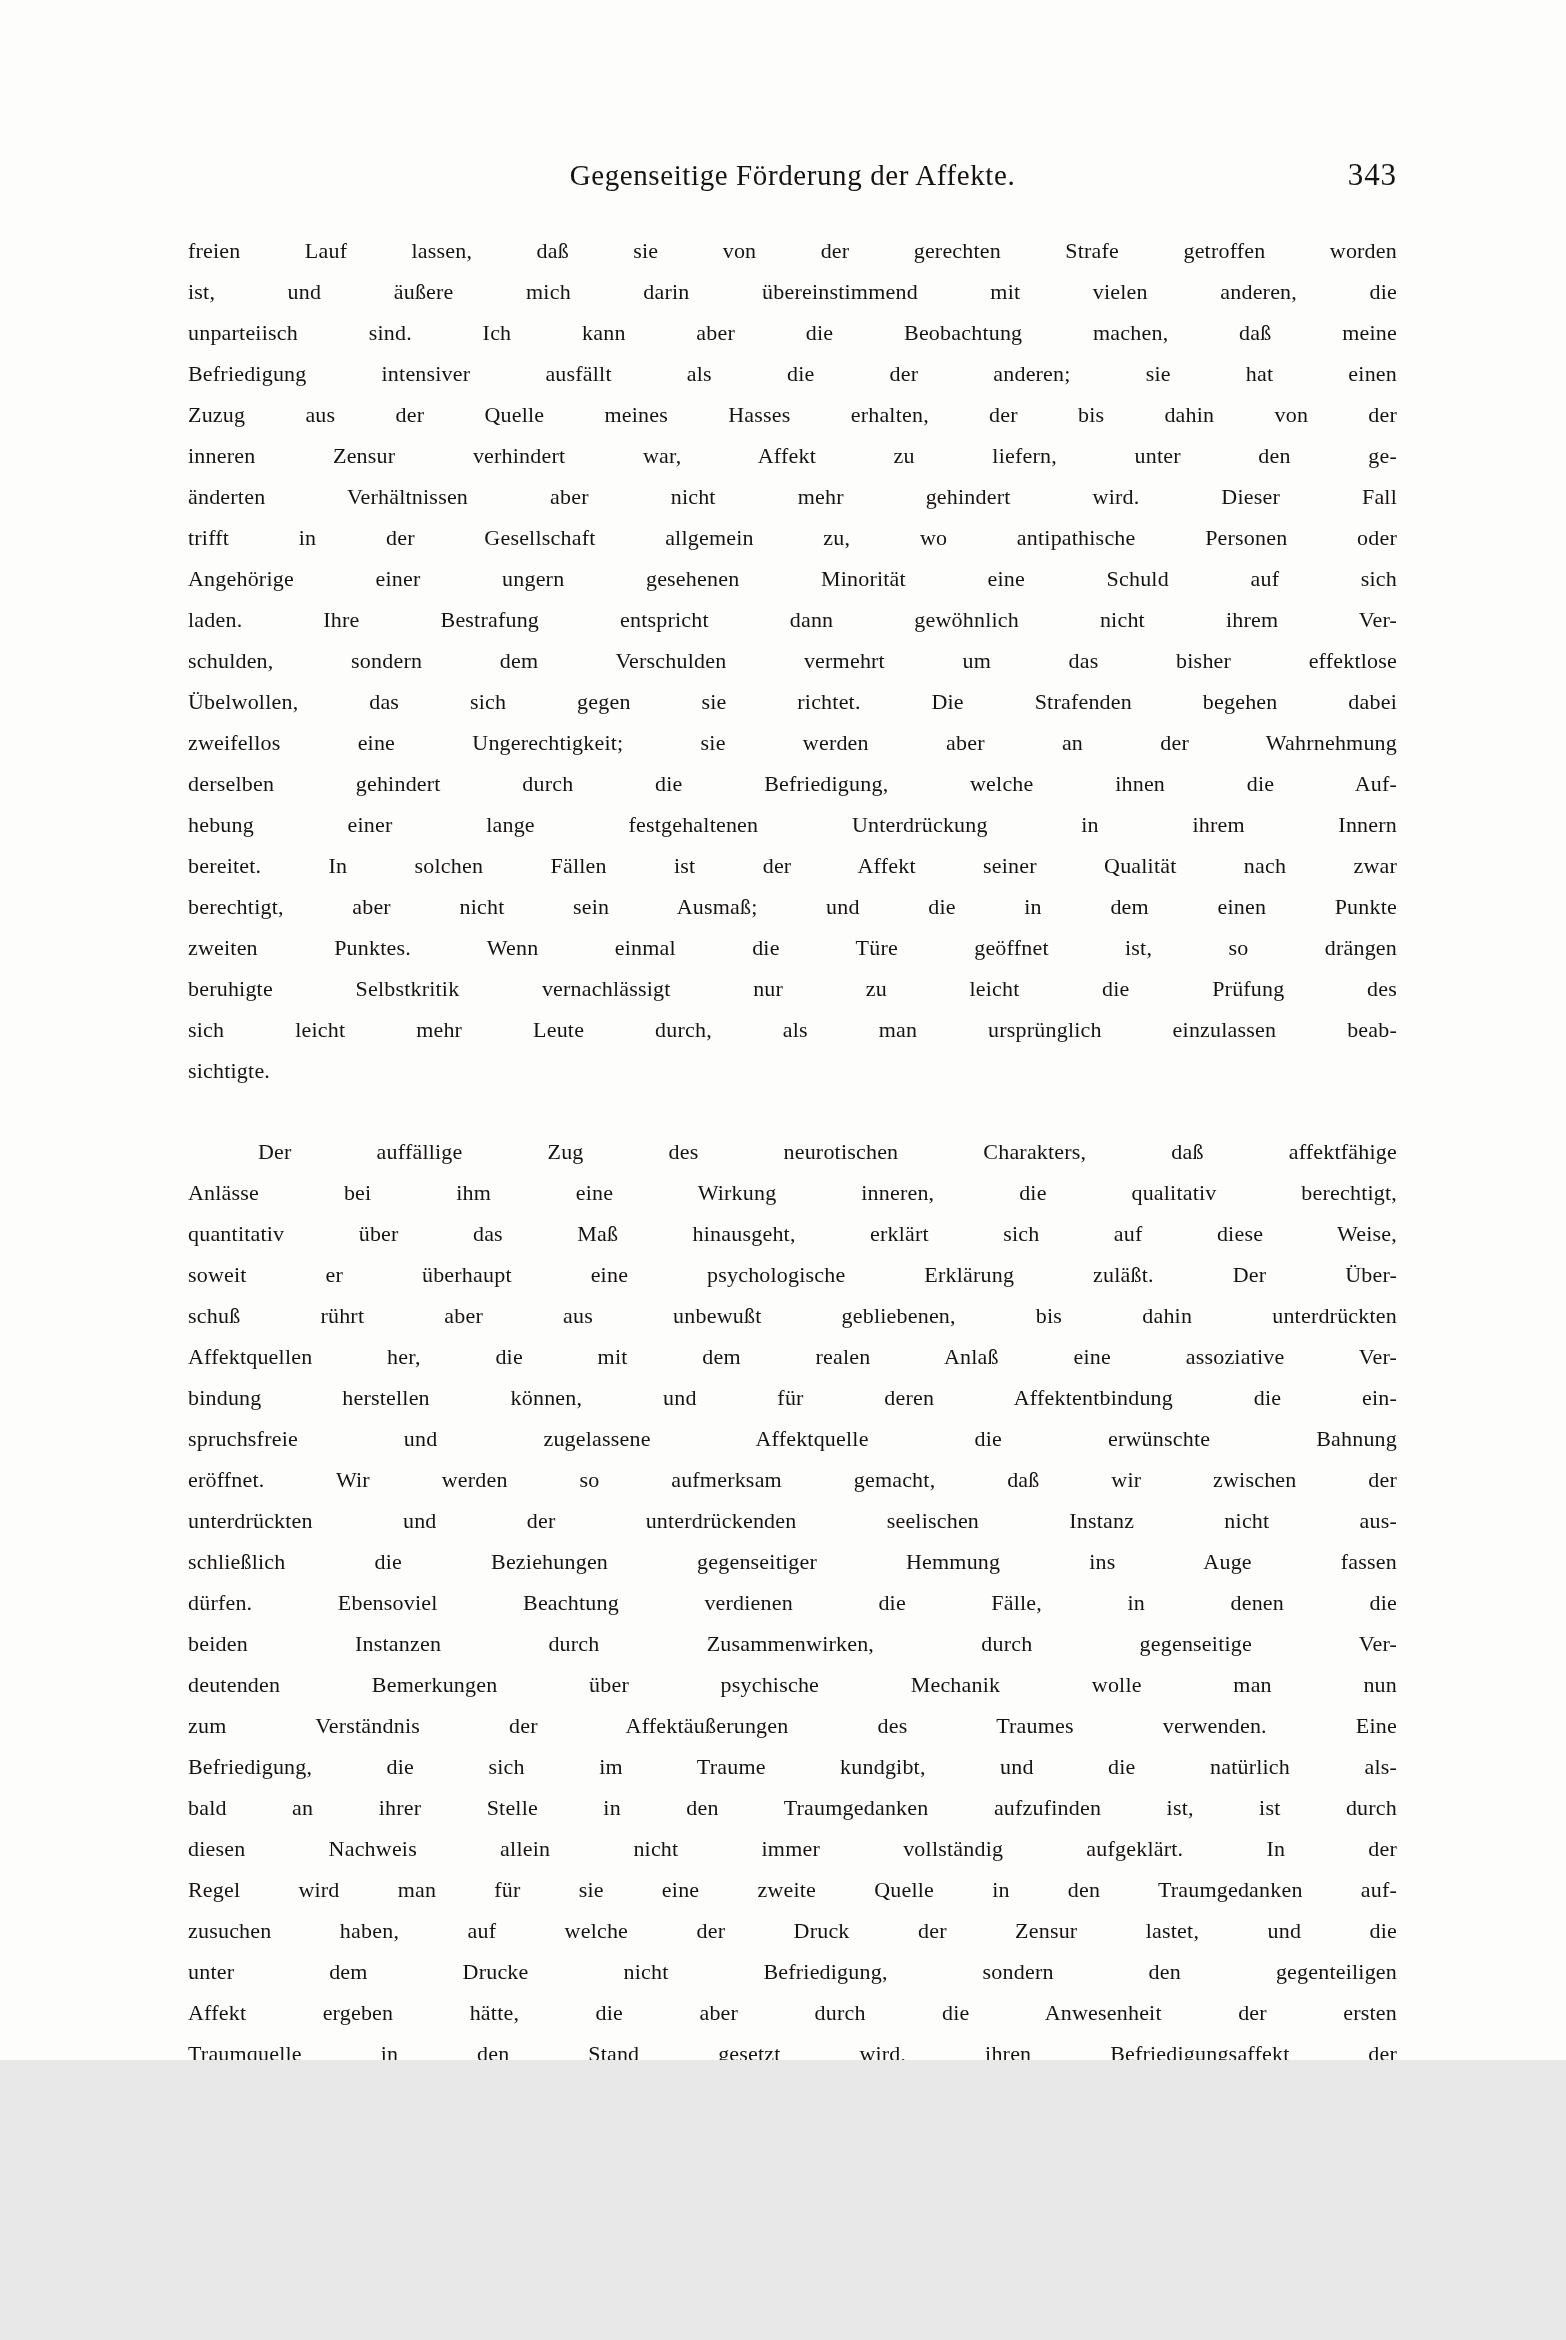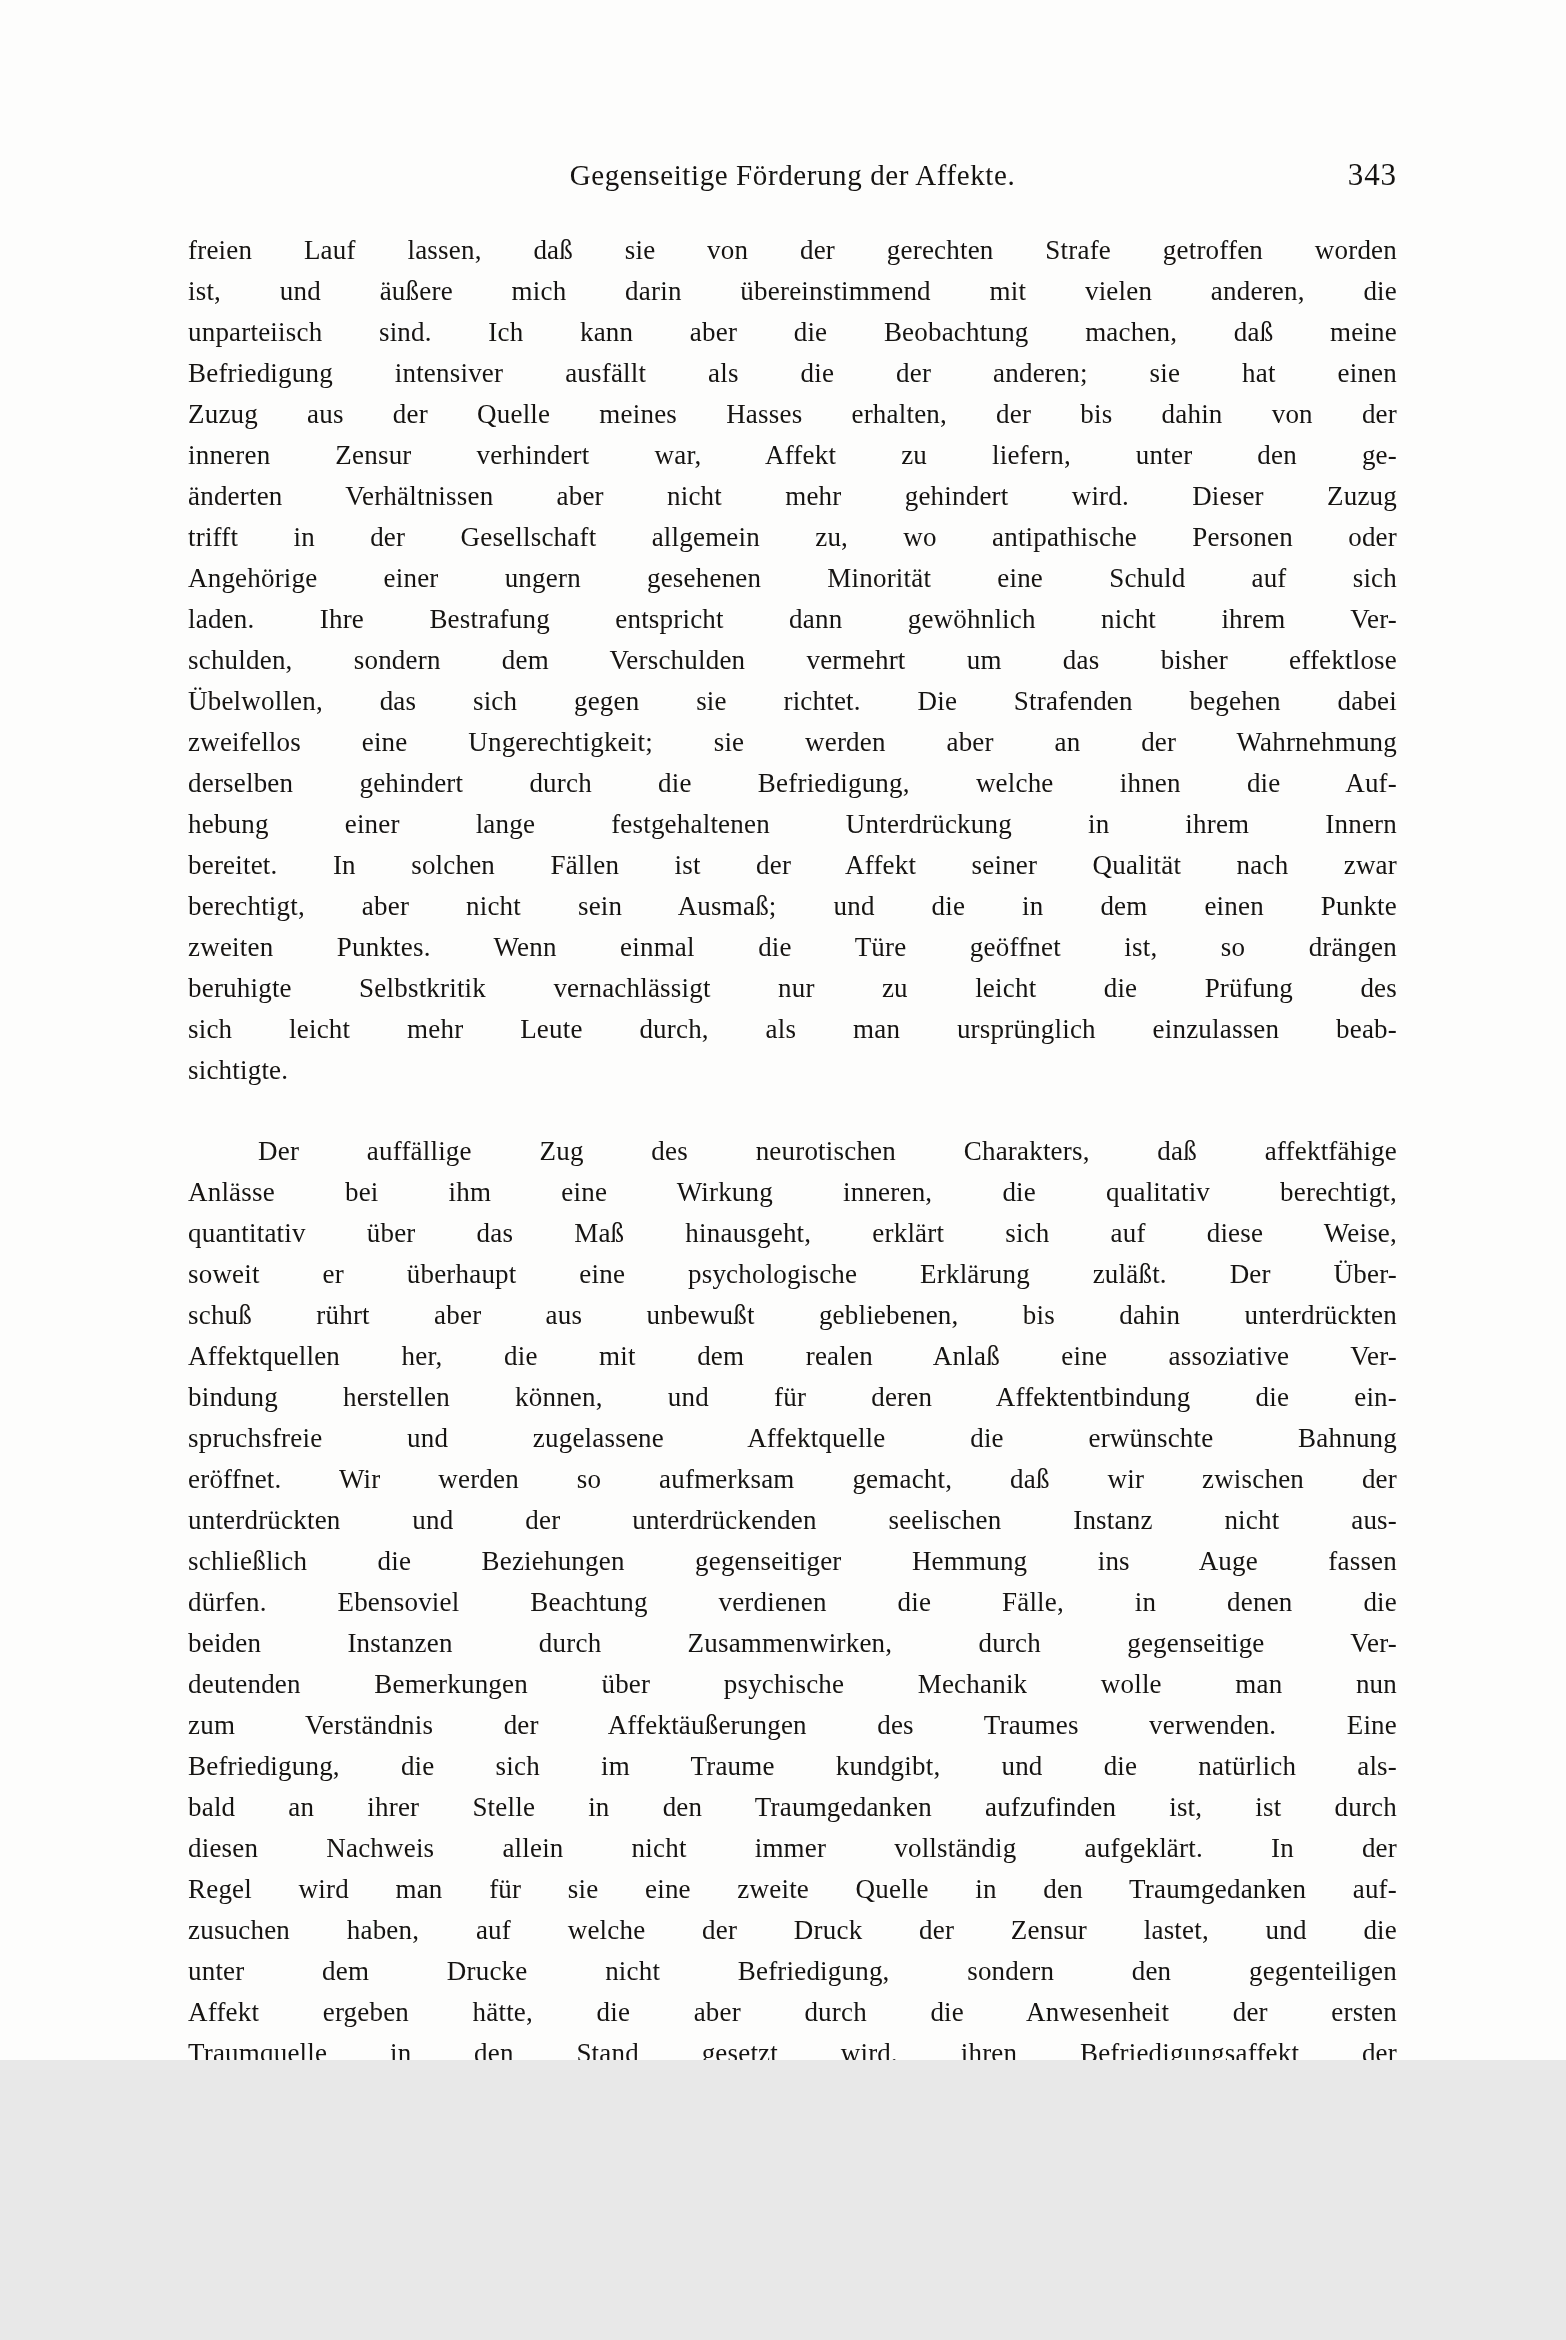--- a/index.html
+++ b/index.html
@@ -48,21 +48,21 @@
   
   .text-block{
     position:absolute;
     left:188px;
     top:230px;
     width:1209px;
   }
   .line{
     height:41px;
     line-height:41px;
-    font-size:27px;
+    font-size:22px;
     letter-spacing:0.2px;
     white-space:nowrap;
     text-align:justify;
     text-align-last:justify;
     -moz-text-align-last:justify;
   }
   .line.para-end{
     text-align-last:left;
     -moz-text-align-last:left;
   }
@@ -91,21 +91,21 @@
     <div class="page-number">343</div>
   </header>
 
   <main class="text-block" id="body-block">
       <div class="line">freien Lauf lassen, daß sie von der gerechten Strafe getroffen worden</div>
       <div class="line">ist, und äußere mich darin übereinstimmend mit vielen anderen, die</div>
       <div class="line">unparteiisch sind. Ich kann aber die Beobachtung machen, daß meine</div>
       <div class="line">Befriedigung intensiver ausfällt als die der anderen; sie hat einen</div>
       <div class="line">Zuzug aus der Quelle meines Hasses erhalten, der bis dahin von der</div>
       <div class="line">inneren Zensur verhindert war, Affekt zu liefern, unter den ge-</div>
-      <div class="line">änderten Verhältnissen aber nicht mehr gehindert wird. Dieser Zuzug</div>
+      <div class="line">änderten Verhältnissen aber nicht mehr gehindert wird. Dieser Fall</div>
       <div class="line">trifft in der Gesellschaft allgemein zu, wo antipathische Personen oder</div>
       <div class="line">Angehörige einer ungern gesehenen Minorität eine Schuld auf sich</div>
       <div class="line">laden. Ihre Bestrafung entspricht dann gewöhnlich nicht ihrem Ver-</div>
       <div class="line">schulden, sondern dem Verschulden vermehrt um das bisher effektlose</div>
       <div class="line">Übelwollen, das sich gegen sie richtet. Die Strafenden begehen dabei</div>
       <div class="line">zweifellos eine Ungerechtigkeit; sie werden aber an der Wahrnehmung</div>
       <div class="line">derselben gehindert durch die Befriedigung, welche ihnen die Auf-</div>
       <div class="line">hebung einer lange festgehaltenen Unterdrückung in ihrem Innern</div>
       <div class="line">bereitet. In solchen Fällen ist der Affekt seiner Qualität nach zwar</div>
       <div class="line">berechtigt, aber nicht sein Ausmaß; und die in dem einen Punkte</div>

